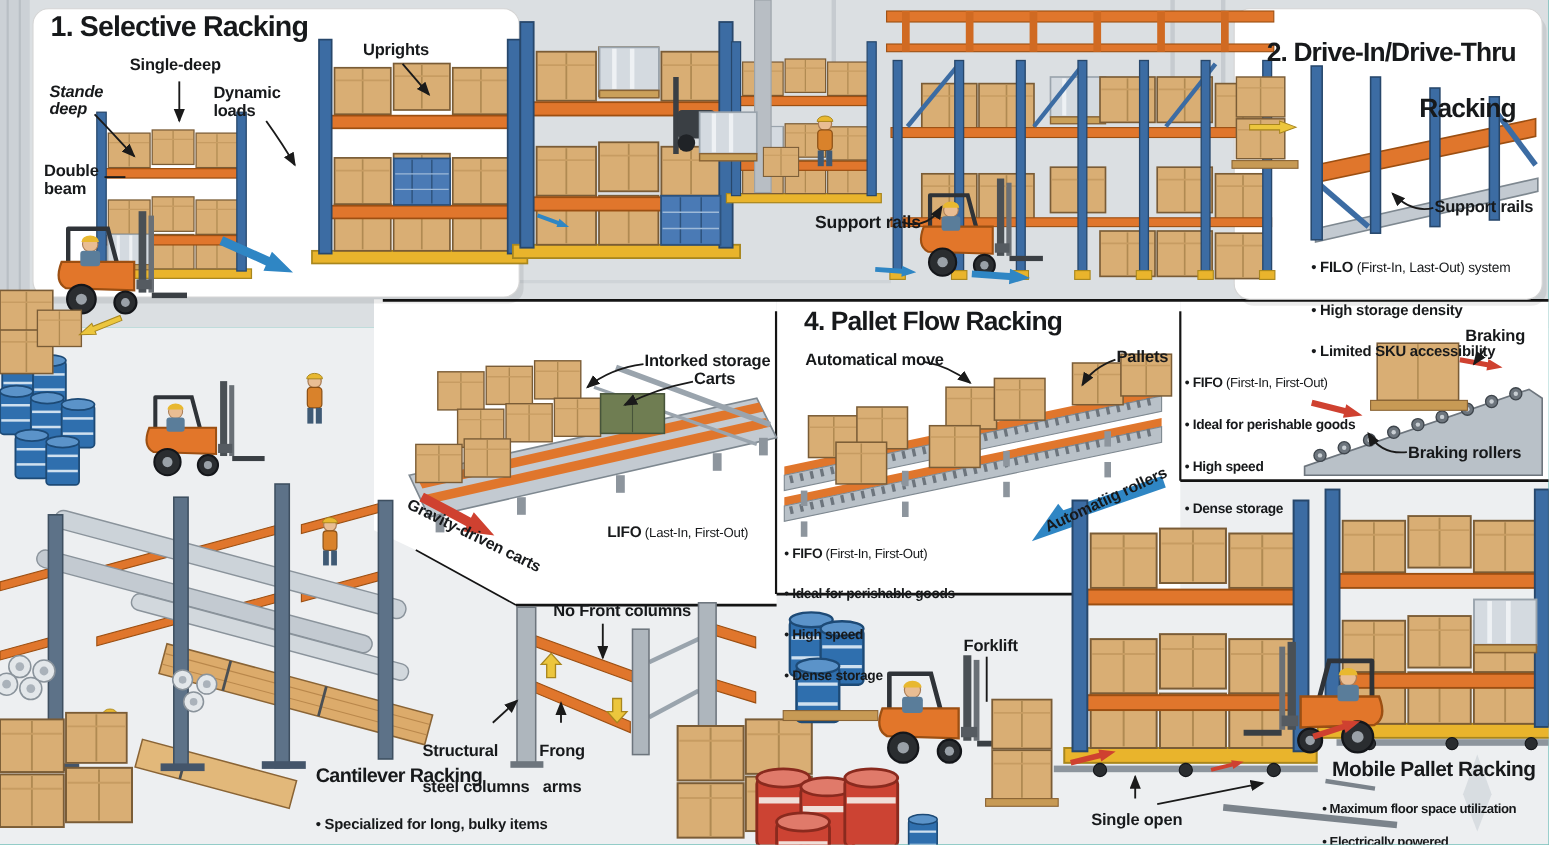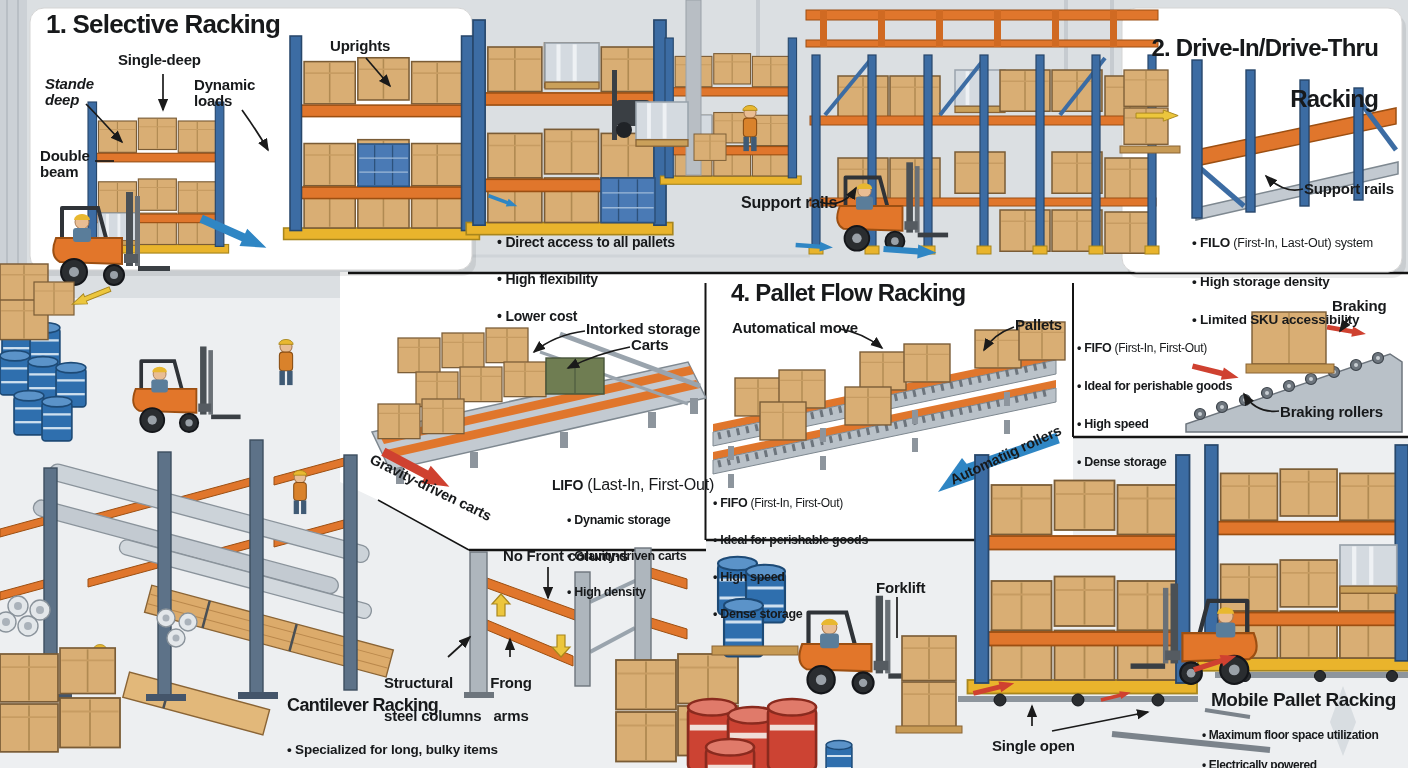--- a/index.html
+++ b/index.html
@@ -484,47 +484,37 @@
     <path d="M1052,731 L1148,712" marker-end="url(#ah)"></path>
   </g>
 </svg>
 
 <div class="lbl t1" style="left:46px;top:10px;">1. Selective Racking</div>
 <div class="lbl call" style="left:118px;top:52px;">Single-deep</div>
 <div class="lbl call" style="left:330px;top:38px;">Uprights</div>
 <div class="lbl call" style="left:45px;top:76px;width:58px;font-style:italic;">Stande deep</div>
 <div class="lbl call" style="left:194px;top:77px;width:68px;">Dynamic loads</div>
 <div class="lbl call" style="left:40px;top:148px;width:58px;">Double beam</div>
-<div class="lbl bul" style="left:497px;top:214px;font-size:14px;line-height:18.5px;">
-  <div>• Direct access to all pallets</div>
-  <div>• High flexibility</div>
-  <div>• Lower cost</div>
-</div>
 
 <div class="lbl t2" style="left:1126px;top:10px;width:252px;">
   <div>2. Drive-In/Drive-Thru</div>
   <div>Racking</div>
 </div>
 <div class="lbl" style="left:741px;top:194px;font-size:16px;">Support rails</div>
 <div class="lbl call" style="left:1304px;top:181px;">Support rails</div>
 <div class="lbl bul" style="left:1192px;top:214px;font-size:13.5px;line-height:19px;letter-spacing:-0.2px;">
   <div><span>• FILO</span><span class="rest" style="font-size:12.5px;"> (First-In, Last-Out) system</span></div>
   <div>• High storage density</div>
   <div>• Limited SKU accessibility</div>
 </div>
 
 <div class="lbl call" style="left:586px;top:321px;">Intorked storage</div>
 <div class="lbl call" style="left:631px;top:337px;">Carts</div>
 <div class="lbl rot" style="left:374px;top:452px;font-size:14.5px;transform:rotate(26deg);">Gravity-driven carts</div>
-<div class="lbl" style="left:552px;top:476px;font-size:14px;white-space:nowrap;"><span>LIFO</span><span class="rest" style="font-size:16px;"> (Last-In, First-Out)</span></div>
-<div class="lbl bul" style="left:567px;top:493px;font-size:12.5px;line-height:18px;letter-spacing:-0.3px;">
-  <div>• Dynamic storage</div>
-  <div>• Gravity-driven carts</div>
-  <div>• High density</div>
-</div>
+<div class="lbl" style="left:552px;top:476px;font-size:14px;white-space:nowrap;"><span>LIFO</span><span class="rest" style="font-size:12px;"> (Last-In, First-Out)</span></div>
 
 <div class="lbl tsec" style="left:731px;top:280px;">4. Pallet Flow Racking</div>
 <div class="lbl call" style="left:732px;top:320px;">Automatical move</div>
 <div class="lbl call" style="left:1015px;top:317px;">Pallets</div>
 <div class="lbl bul" style="left:1077px;top:320px;font-size:12.5px;line-height:19px;letter-spacing:-0.3px;">
   <div><span>• FIFO</span><span class="rest" style="font-size:12px;"> (First-In, First-Out)</span></div>
   <div>• Ideal for perishable goods</div>
   <div>• High speed</div>
   <div>• Dense storage</div>
 </div>

